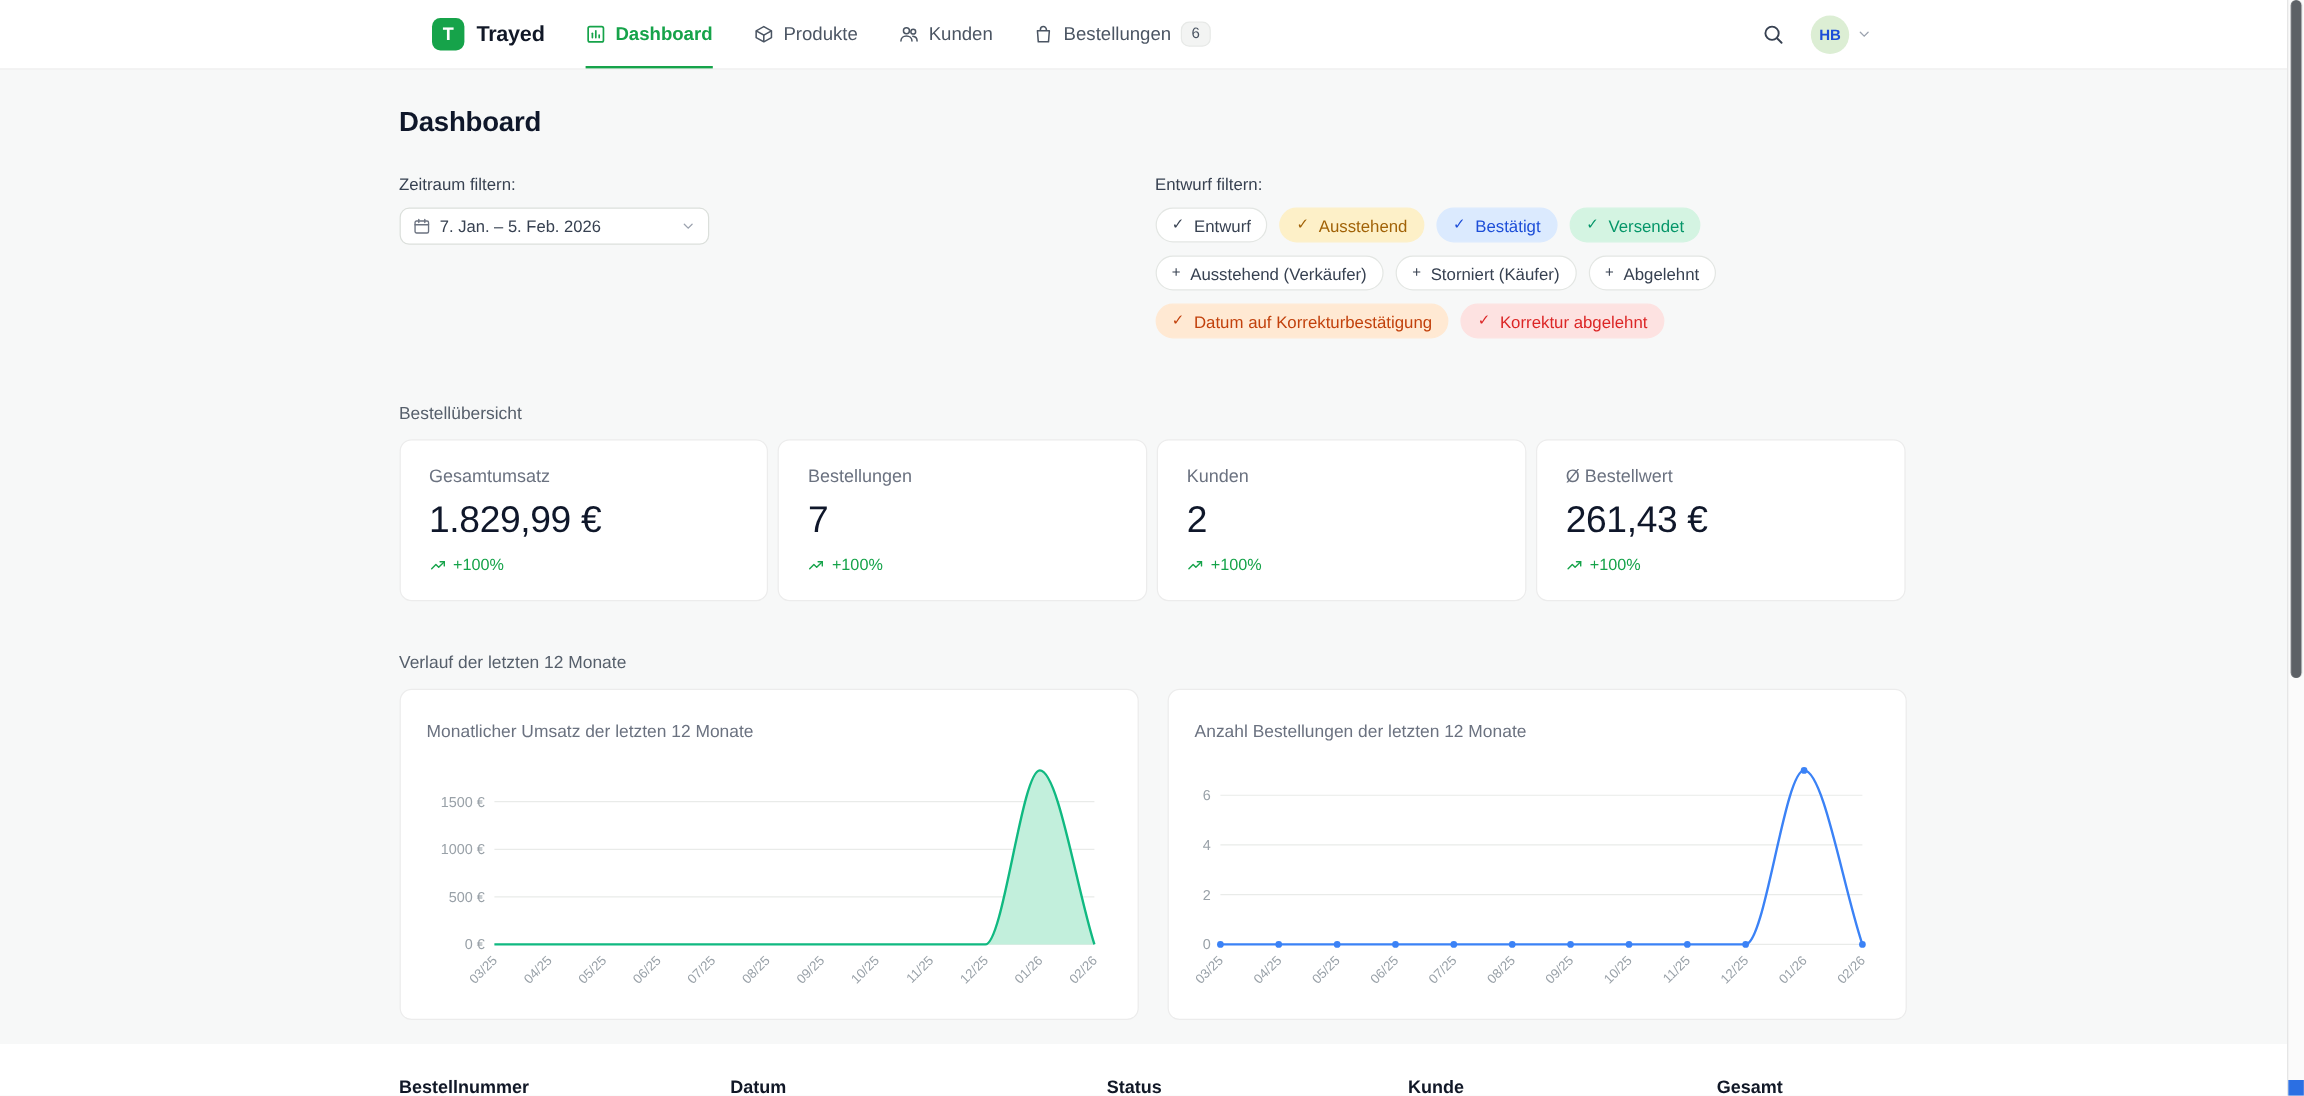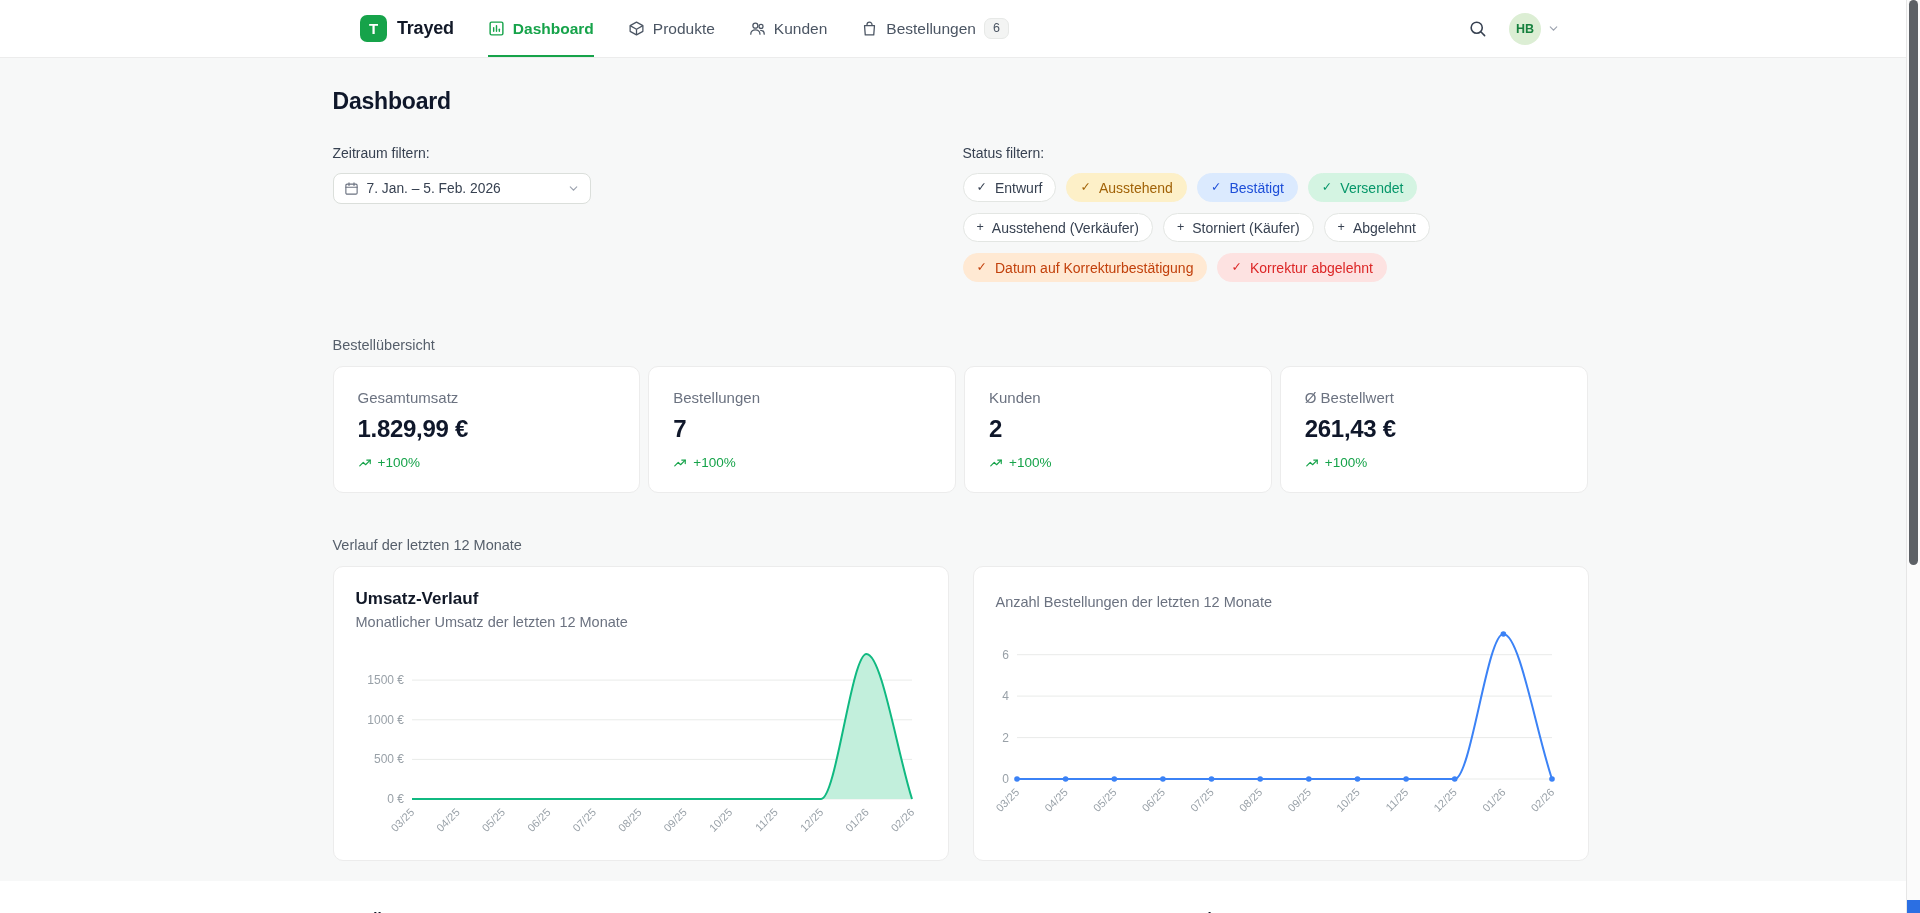--- a/index.html
+++ b/index.html
@@ -22,21 +22,21 @@
   .nav-items{display:flex;align-items:stretch;height:100%;gap:34px}
   .nav-item{display:flex;align-items:center;gap:8px;height:100%;font-size:15.5px;color:#4b5563;
     border-bottom:2px solid transparent;border-top:2px solid transparent;cursor:pointer;text-decoration:none}
   .nav-item svg{flex:none}
   .nav-item.active{color:var(--accent);border-bottom-color:var(--accent);font-weight:600}
   .nav-badge{background:#f3f4f3;border:1px solid #e7e9e7;color:#4b5563;font-size:12.5px;
     padding:1px 8px;border-radius:7px;line-height:17px}
   .nav-right{margin-left:auto;display:flex;align-items:center;gap:18px}
   .search-btn{background:none;border:none;cursor:pointer;display:flex;padding:4px}
   .avatar-group{display:flex;align-items:center;gap:6px;cursor:pointer}
-  .avatar{width:32px;height:32px;border-radius:50%;background:#dceed4;color:#15803d;
+  .avatar{width:32px;height:32px;border-radius:50%;background:#dceed4;color:#1d4ed8;
     font-size:12.5px;font-weight:700;display:flex;align-items:center;justify-content:center}
 
   
   .container{max-width:1255px;margin:0 auto}
   .page-title{font-size:23px;font-weight:700;letter-spacing:-.2px;padding-top:30px;color:#0f172a}
 
   
   .filters{display:flex;margin-top:30px}
   .filter-left{width:50.2%}
   .filter-label{font-size:14px;color:#374151;margin-bottom:12px}
@@ -52,21 +52,21 @@
   .chip.blue{background:#dbeafe;border-color:#dbeafe;color:#1d4ed8}
   .chip.green{background:#d4f4e2;border-color:#d4f4e2;color:#059669}
   .chip.orange{background:#ffe9d3;border-color:#ffe9d3;color:#c2410c}
   .chip.red{background:#fde2e1;border-color:#fde2e1;color:#dc2626}
 
   
   .section-label{font-size:14.5px;color:#565f6b;margin-top:44px}
   .stat-cards{display:flex;gap:8px;margin-top:13px}
   .stat-card{flex:1;background:#fff;border:1px solid #ececec;border-radius:10px;padding:22px 24px}
   .stat-label{font-size:15px;color:#6b7280}
-  .stat-value{font-size:24px;font-weight:700;margin-top:9px;letter-spacing:-.3px;color:#0f172a}
+  .stat-value{font-size:31px;font-weight:400;margin-top:9px;letter-spacing:-.3px;color:#0f172a}
   .stat-delta{display:flex;align-items:center;gap:6px;color:#16a34a;font-size:13.5px;margin-top:12px}
 
   
   .chart-cards{display:flex;gap:24px;margin-top:13px}
   .chart-card{flex:1;background:#fff;border:1px solid #ececec;border-radius:10px;padding:22px 22px 12px}
   .chart-title{font-size:17px;font-weight:700;color:#111827}
   .chart-subtitle{font-size:14.5px;color:#6b7280;margin-top:5px}
   .chart-wrap{margin-top:14px}
 
   
@@ -171,21 +171,21 @@
           </span>
           <span>7. Jan. – 5. Feb. 2026</span>
           <span class="chev">
             <svg width="13" height="13" viewBox="0 0 24 24" fill="none" stroke="#9ca3af" stroke-width="2" stroke-linecap="round">
                 <polyline points="6 9 12 15 18 9"></polyline>
               </svg>
           </span>
         </div>
       </div>
       <div class="filter-right">
-        <div class="filter-label">Status filtern:</div>
+        <div class="filter-label">Entwurf filtern:</div>
         <div class="chip-row">
           <button class="chip">
             <span class="chip-icon">✓</span>
             <span>Entwurf</span>
           </button>
           <button class="chip amber">
             <span class="chip-icon">✓</span>
             <span>Ausstehend</span>
           </button>
           <button class="chip blue">
@@ -276,21 +276,20 @@
               </svg>
           </span>
           <span>+100%</span>
         </div>
       </div>
     </div>
 
     <div class="section-label">Verlauf der letzten 12 Monate</div>
     <div class="chart-cards">
       <div class="chart-card">
-        <div class="chart-title">Umsatz-Verlauf</div>
         <div class="chart-subtitle">Monatlicher Umsatz der letzten 12 Monate</div>
         <div class="chart-wrap">
           <svg id="chart-0" width="570" height="200" viewBox="0 0 570 200">
               <line x1="56" y1="155.0" x2="556" y2="155.0" stroke="#e9ebe9" stroke-width="1"></line>
               <text x="48" y="159.0" text-anchor="end" font-size="12" fill="#99a1a8">0 €</text>
               <line x1="56" y1="115.4" x2="556" y2="115.4" stroke="#e9ebe9" stroke-width="1"></line>
               <text x="48" y="119.4" text-anchor="end" font-size="12" fill="#99a1a8">500 €</text>
               <line x1="56" y1="75.8" x2="556" y2="75.8" stroke="#e9ebe9" stroke-width="1"></line>
               <text x="48" y="79.8" text-anchor="end" font-size="12" fill="#99a1a8">1000 €</text>
               <line x1="56" y1="36.1" x2="556" y2="36.1" stroke="#e9ebe9" stroke-width="1"></line>

